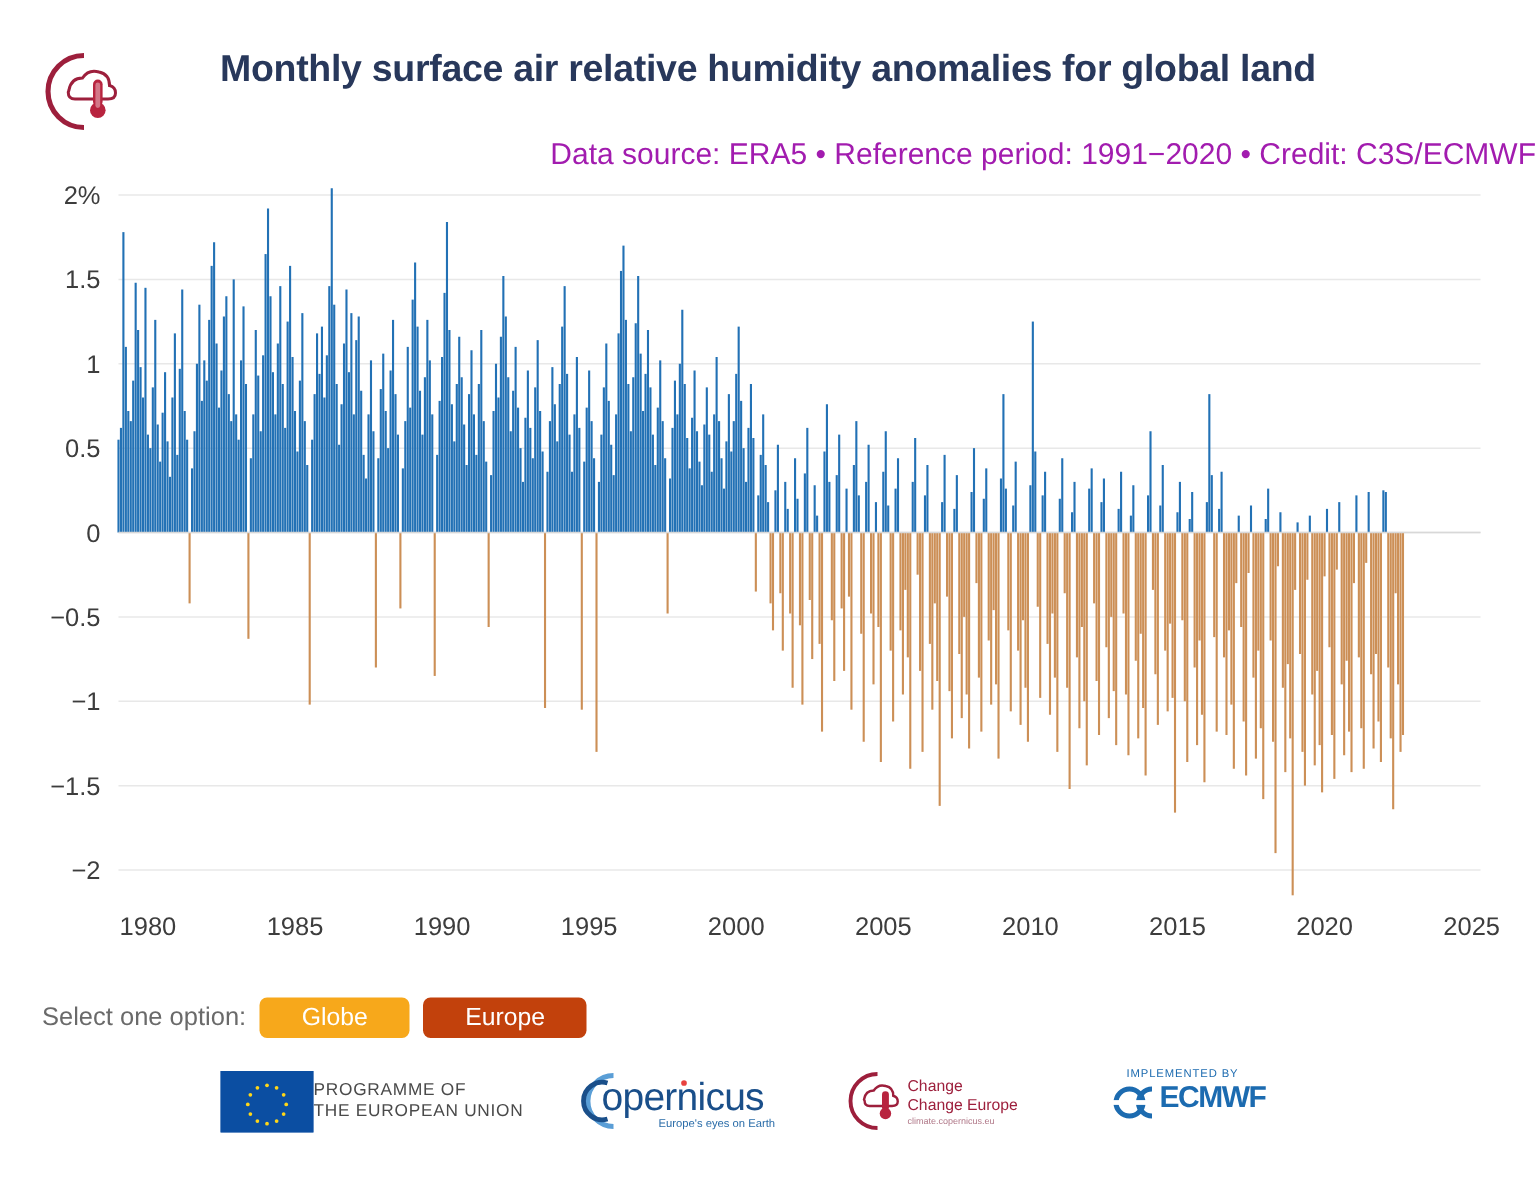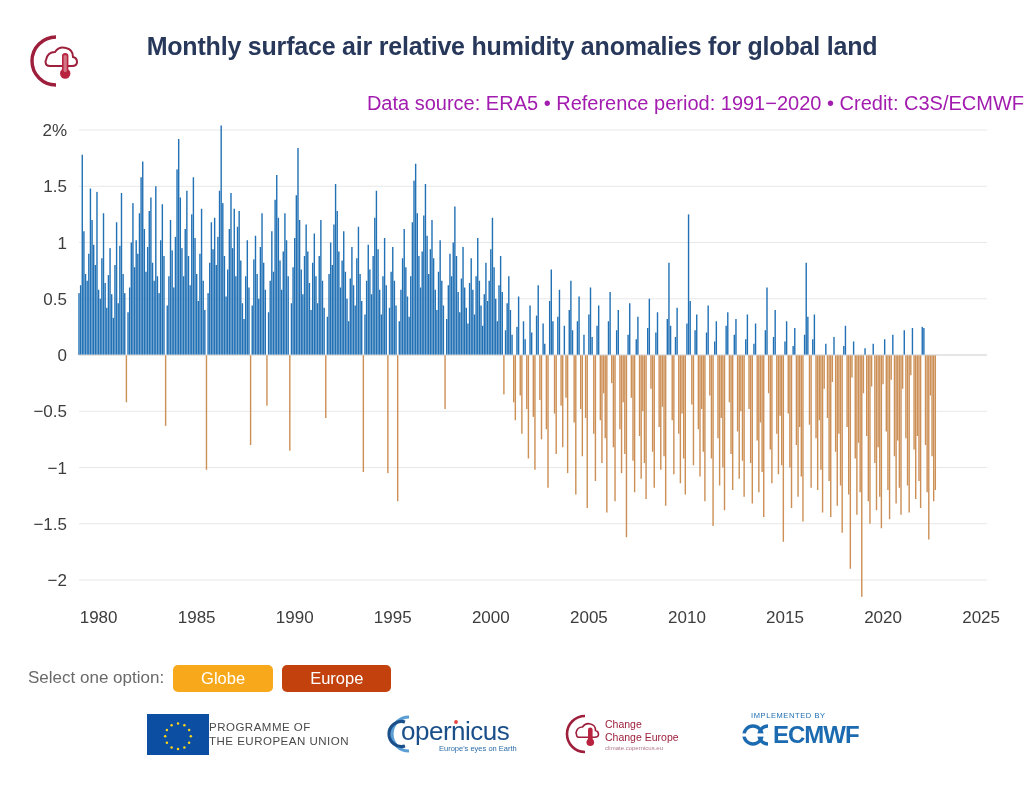--- a/index.html
+++ b/index.html
@@ -129,21 +129,21 @@
     font-size: 6px; color: #b07888;
   }
 
   #ecmwf-logo { position: relative; width: 140px; height: 46px; }
   #ecmwf-implemented {
     position: absolute; left: 14px; top: 0;
     font-size: 7.5px; color: #1c6bb0; letter-spacing: 0.6px;
   }
   #ecmwf-word {
     position: absolute; left: 36px; top: 10px;
-    font-size: 24px; font-weight: bold; color: #1c6bb0; letter-spacing: -1px;
+    font-size: 20px; font-weight: bold; color: #1c6bb0; letter-spacing: -1px;
   }
 </style>
 </head>
 <body>
 
 <div id="page">
 
   <div id="header">
     <div id="brand-logo">
       <svg width="56" height="58" viewBox="0 0 56 58">

